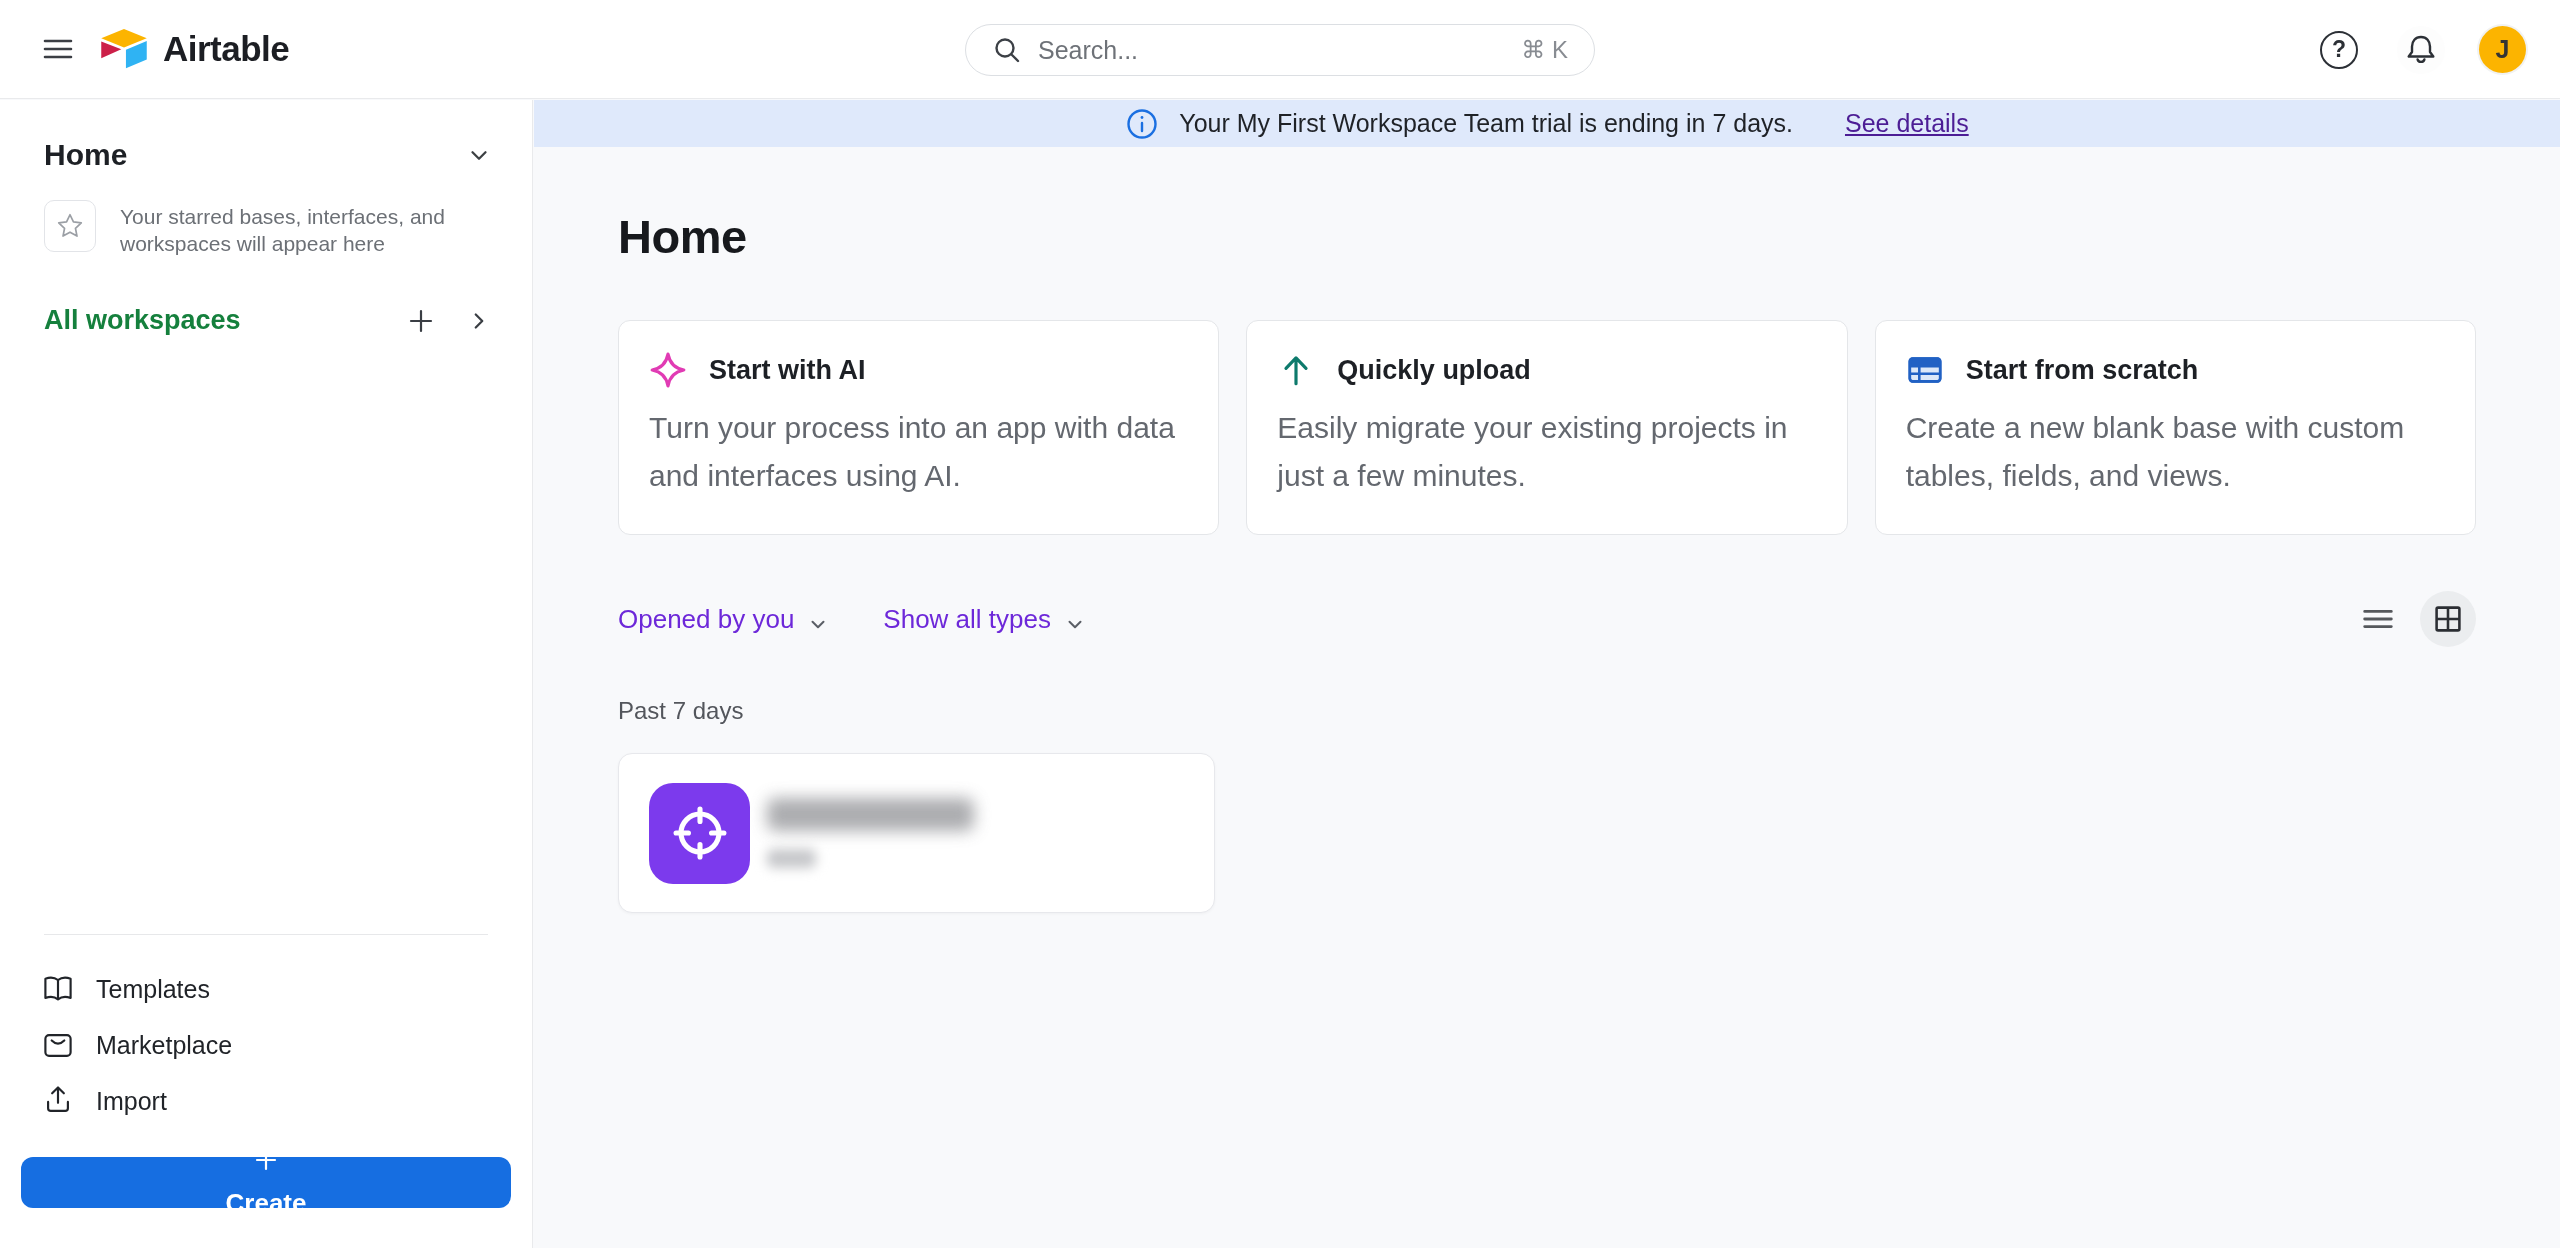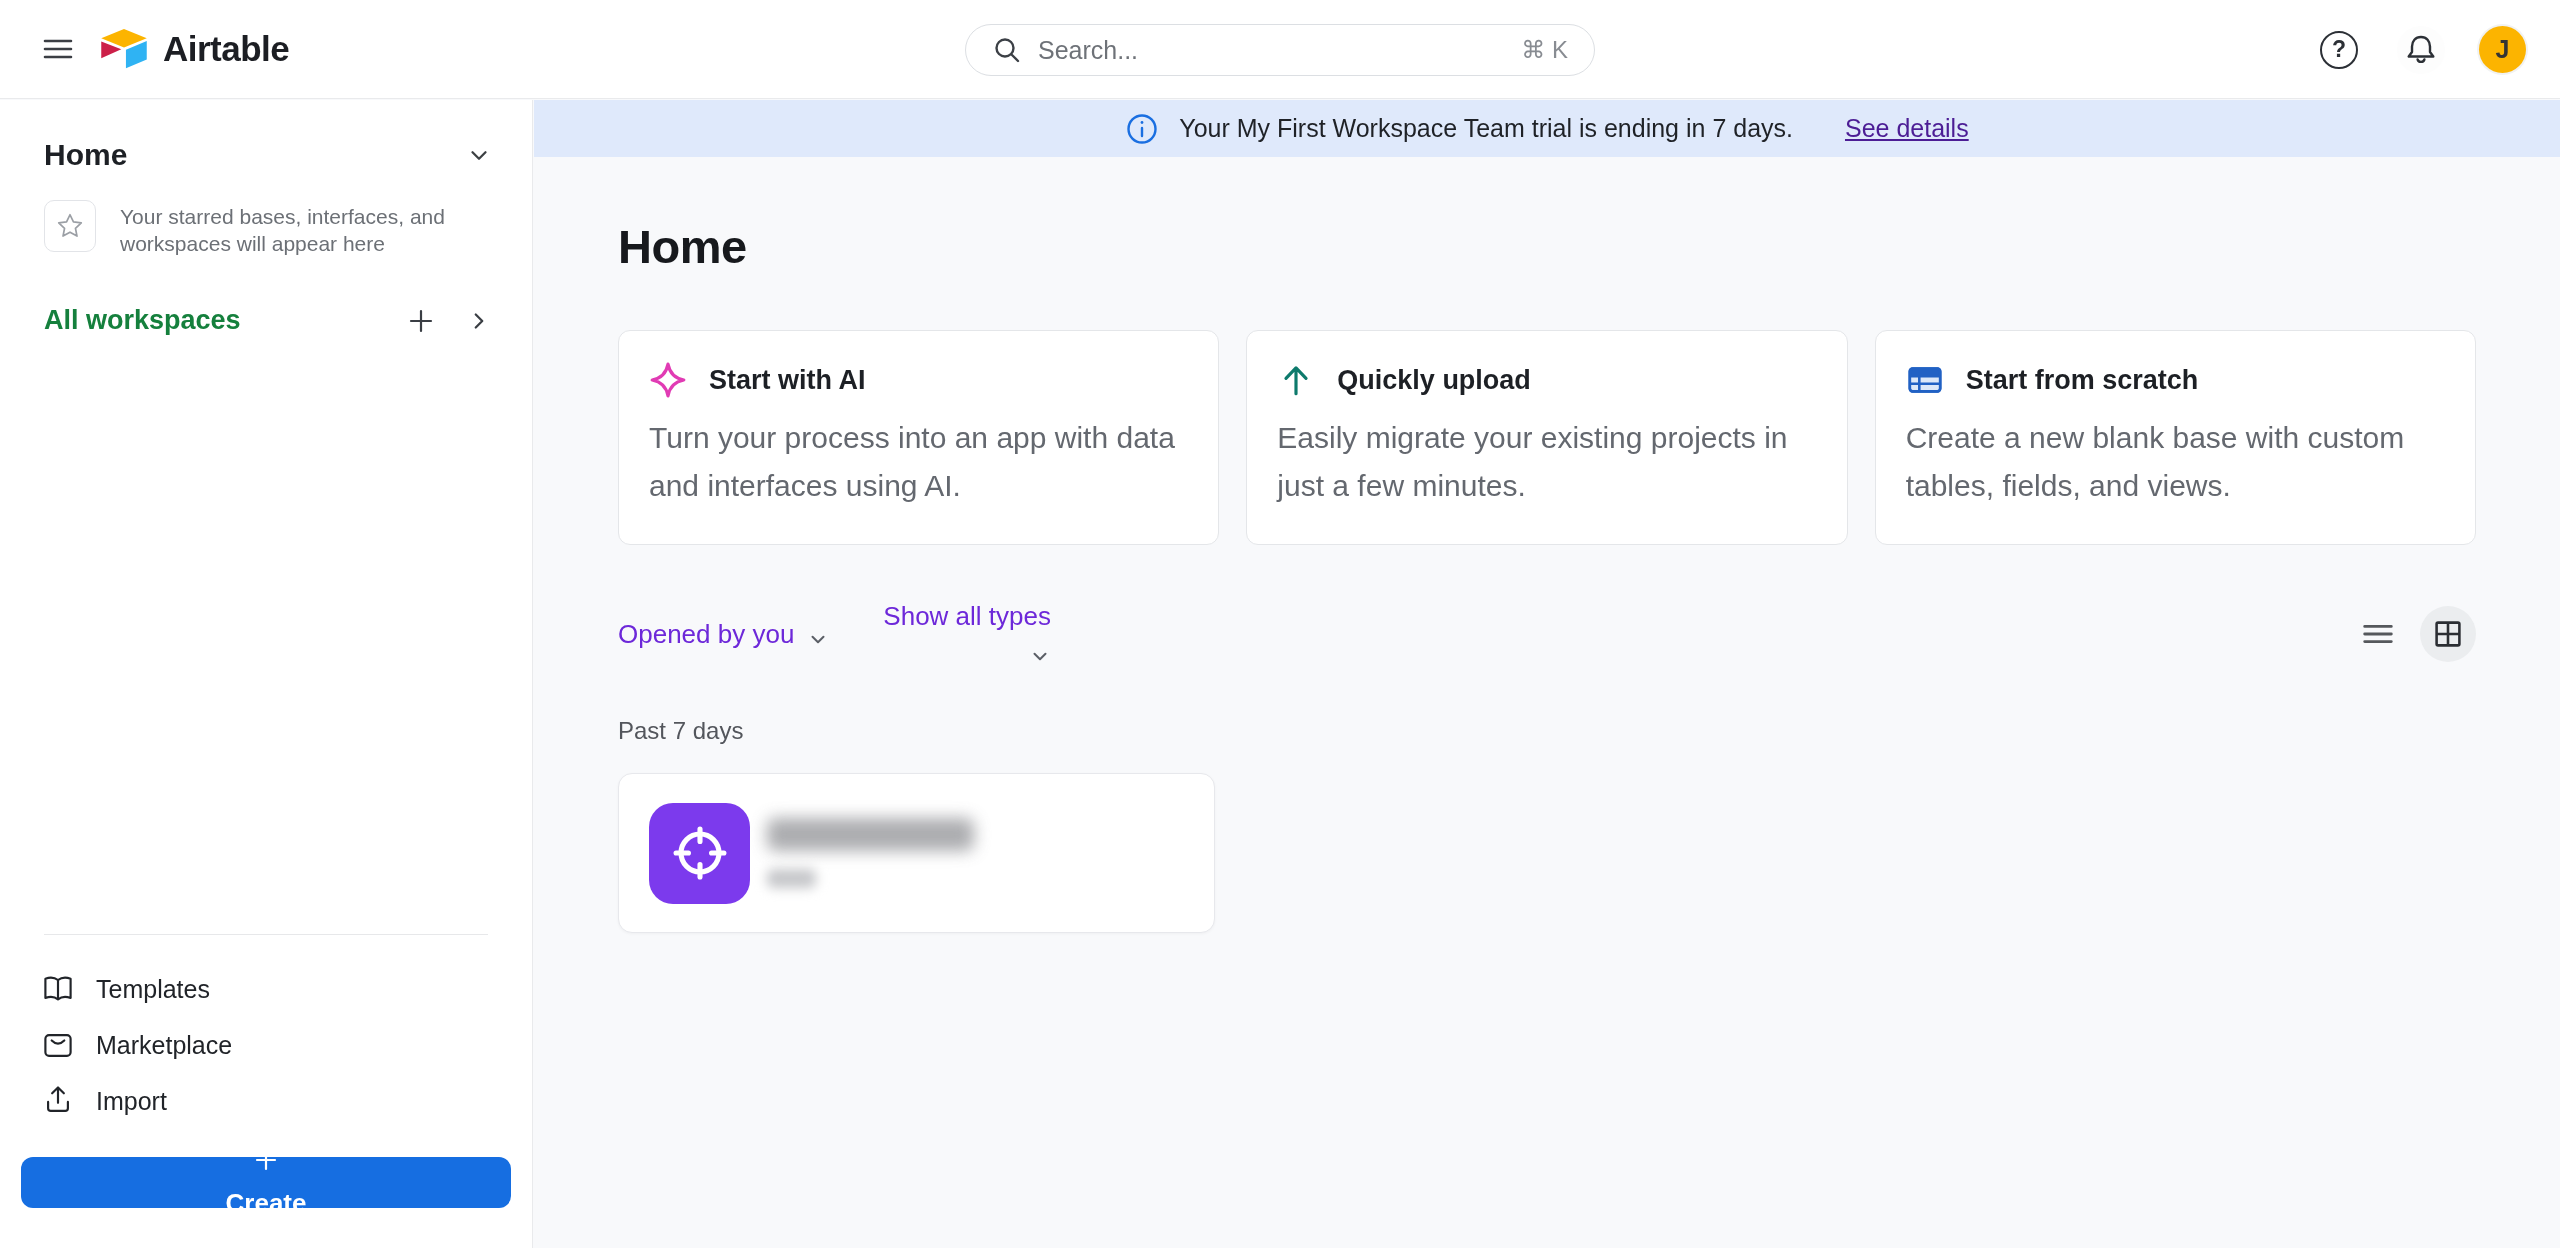--- a/index.html
+++ b/index.html
@@ -80,41 +80,41 @@
     background:#166ee1; color:#fff; border:none; width:490px;
     display:flex; align-items:center; justify-content:center; gap:15px;
     font-size:26px; font-weight:600; font-family:"Liberation Sans", sans-serif;
     cursor:pointer;
     flex-direction:column;
   }
 
   
   .main { position:absolute; left:534px; top:100px; right:0; bottom:0; background:#f8f9fb; }
   .banner {
-    height:57px; background:#dfe9fb;
+    height:47px; background:#dfe9fb;
     display:flex; align-items:center; justify-content:center; gap:20px;
     font-size:25px; color:#1f2227;
   }
   .banner-link { margin-left:32px; text-decoration:underline; color:#4c1d95; font-weight:500; cursor:pointer; }
   .content { padding:0 84px; }
   .page-title { margin-top:62px; font-size:47px; font-weight:700; color:#17191d; letter-spacing:-0.5px; }
 
   .cards-grid { margin-top:56px; display:flex; flex-wrap:wrap; column-gap:27px; row-gap:20px; }
   .start-card {
     width:calc((100% - 54px)/3); background:#fff;
     border:1px solid #e4e6e9; border-radius:12px;
     padding:30px 34px 34px 30px; cursor:pointer; min-height:167px;
   }
   .card-head { display:flex; align-items:center; gap:22px; }
   .card-title { font-size:27px; font-weight:700; color:#1d2025; }
   .card-desc { margin-top:15px; font-size:30px; color:#64686f; line-height:48px; }
 
   .filters-row { margin-top:56px; display:flex; align-items:center; }
   .filter { display:flex; align-items:flex-end; gap:13px; font-size:26px; color:#6d28d9; cursor:pointer; }
-  .filter + .filter { margin-left:54px;flex-direction:column; }
+  .filter + .filter { margin-left:54px; }
   .view-toggles { margin-left:auto; display:flex; align-items:center; gap:14px; }
   .toggle-btn { width:56px; height:56px; border-radius:50%; display:flex; align-items:center; justify-content:center; cursor:pointer; }
   .toggle-btn.active { background:#ebedef; }
 
   .section-label { margin-top:50px; font-size:24px; font-weight:500; color:#53565c; }
 
   .recent-card {
     margin-top:28px; width:597px; height:160px;
     background:#fff; border:1px solid #e7e8ec; border-radius:14px;
     box-shadow:0 1px 3px rgba(0,0,0,0.04);

